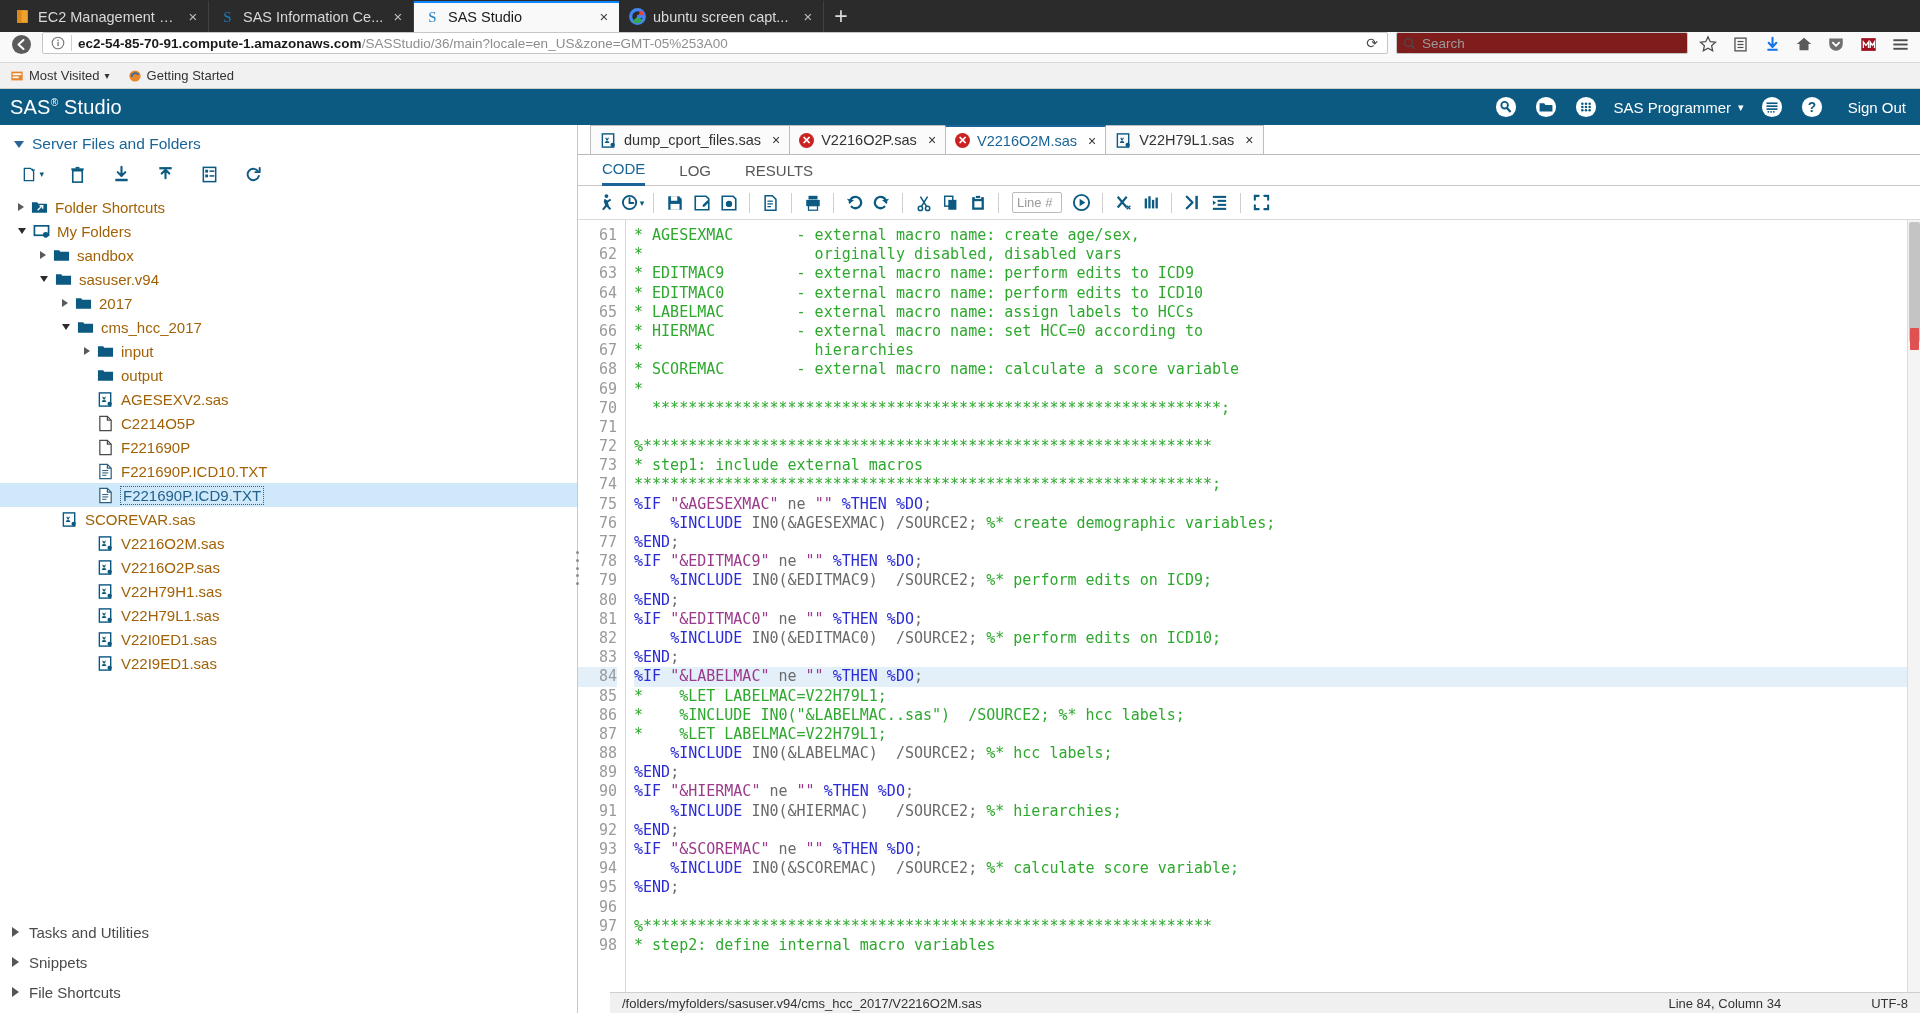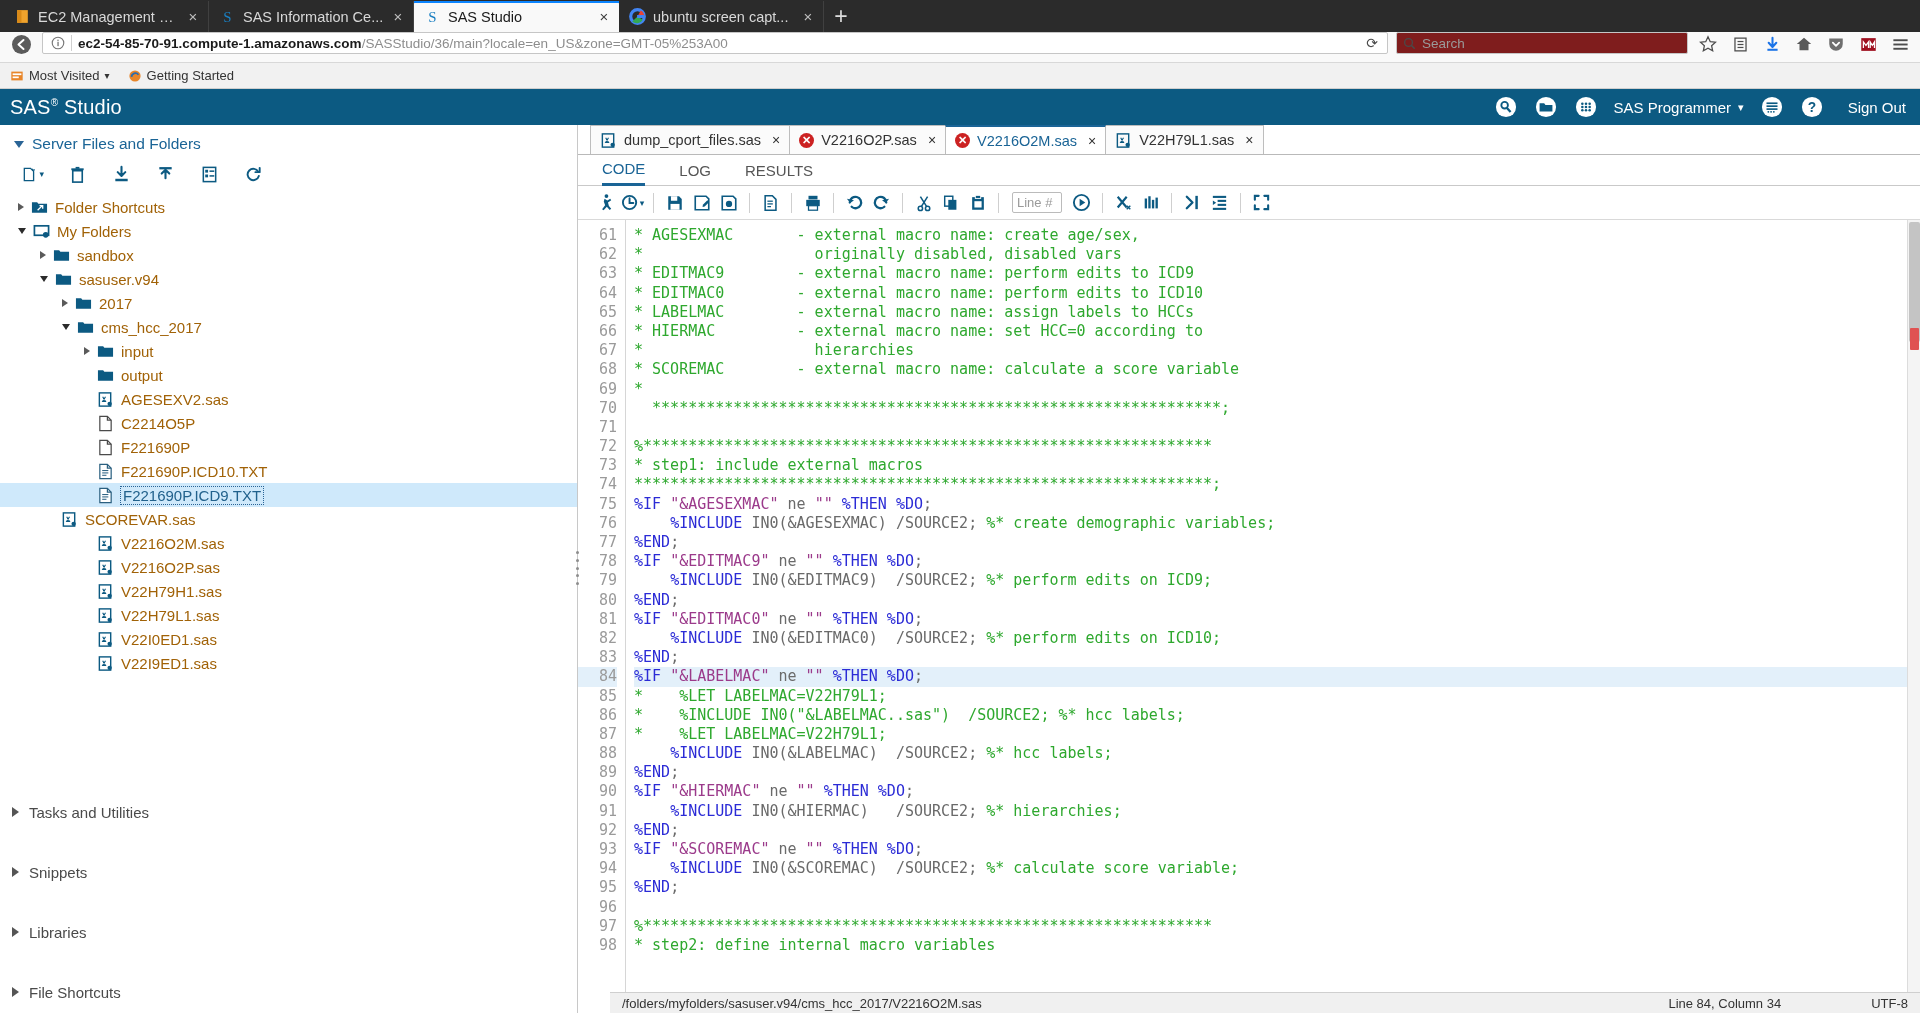--- a/index.html
+++ b/index.html
@@ -110,21 +110,21 @@
     height: 24px; padding-right: 8px; color: #a16207; white-space: nowrap;
   }
   .node.sel { background: #cfe9fb; color: #21618c; }
   .node.sel .nlabel { outline: 1px dotted #2a6496; padding: 0 2px; }
   .arrow-r { width: 0; height: 0; border-top: 4.5px solid transparent; border-bottom: 4.5px solid transparent; border-left: 6px solid #5a5a5a; flex: none; }
   .arrow-d { width: 0; height: 0; border-left: 4.5px solid transparent; border-right: 4.5px solid transparent; border-top: 6px solid #2b2b2b; flex: none; }
   .arrow-blank { width: 6px; flex: none; }
   .sec-list { padding: 0 0 6px 0; }
   .section-row {
     display: flex; align-items: center; gap: 10px;
-    height: 30px; padding-left: 12px; color: #4a4a4a; font-size: 15px; margin-top: 30px;
+    height: 30px; padding-left: 12px; color: #4a4a4a; font-size: 15px;
   }
   .splitter {
     position: absolute; right: -4px; top: 48%; width: 8px; height: 34px;
     display: flex; flex-direction: column; align-items: center; justify-content: space-between; z-index: 5;
   }
   .splitter i { display:block; width: 3px; height: 3px; background: #8d8d8d; border-radius: 50%; }
 
   
   .editor { flex: 1; display: flex; flex-direction: column; background: #fff; min-width: 0; }
   .etabs {
@@ -655,24 +655,20 @@
       </div>
 
     <div class="sec-list">
       <div class="section-row">
         <span class="tri-r"></span>
         <span>Tasks and Utilities</span>
       </div>
       <div class="section-row">
         <span class="tri-r"></span>
         <span>Snippets</span>
-      </div>
-      <div class="section-row">
-        <span class="tri-r"></span>
-        <span>Libraries</span>
       </div>
       <div class="section-row">
         <span class="tri-r"></span>
         <span>File Shortcuts</span>
       </div>
     </div>
 
     <div class="splitter">
       <i></i>
         <i></i>

